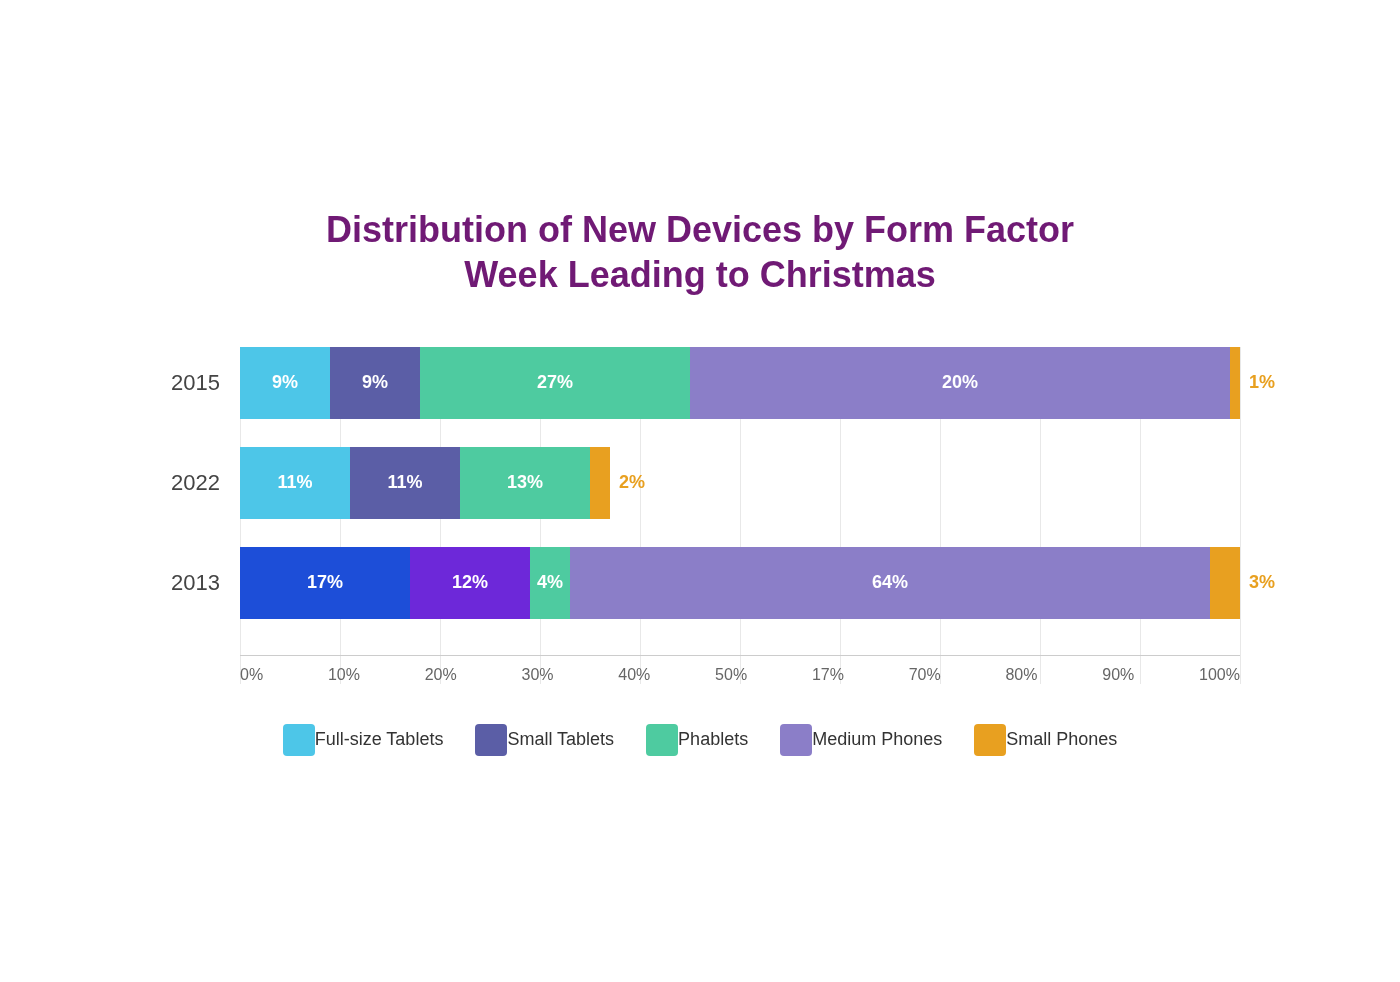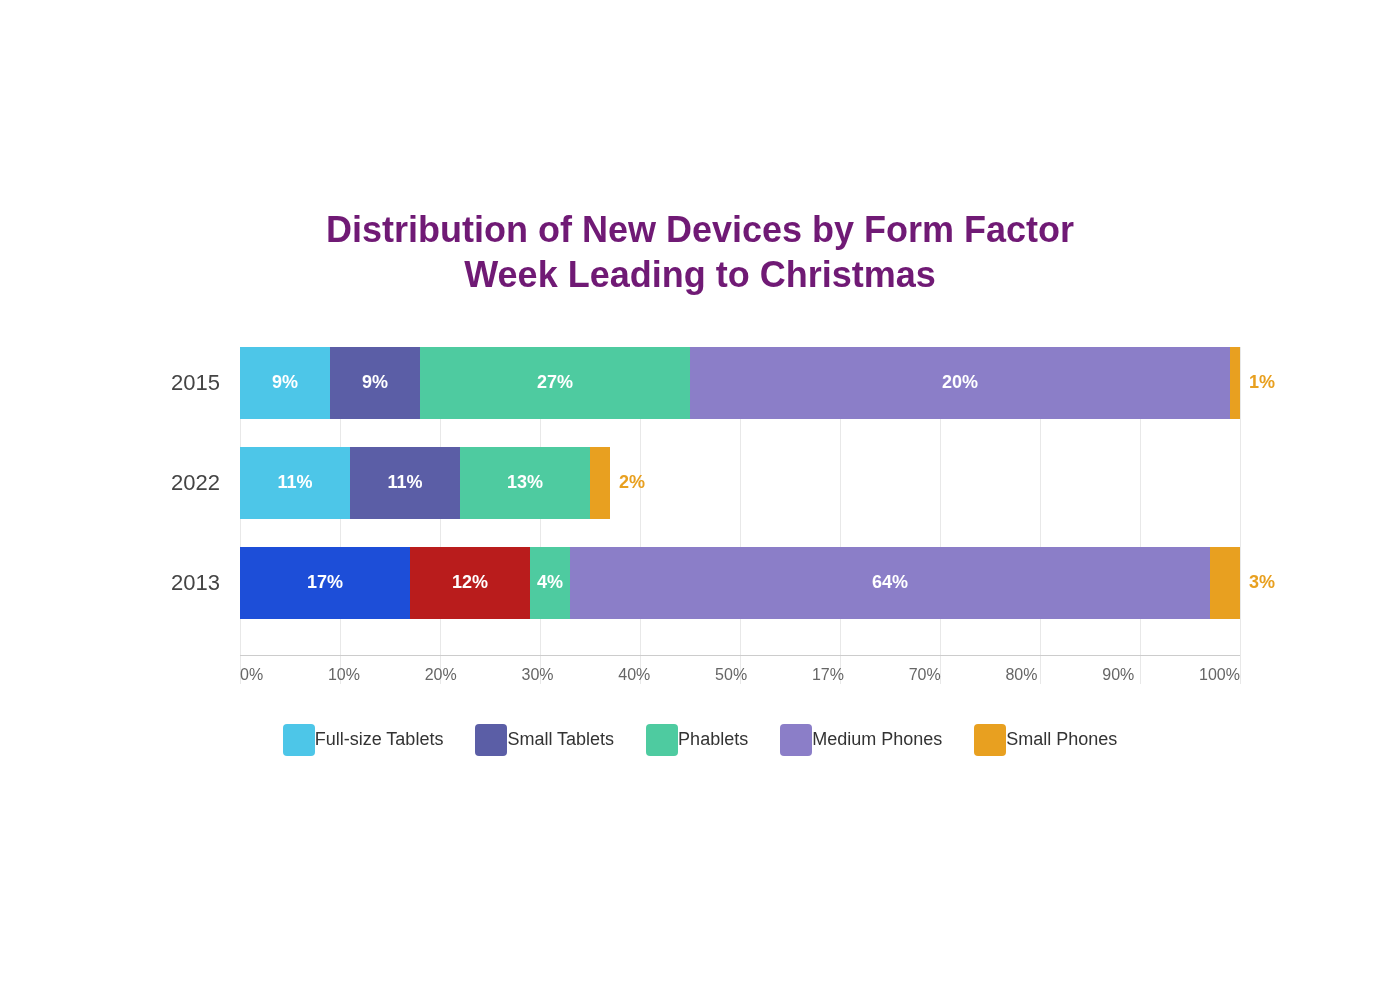--- a/index.html
+++ b/index.html
@@ -174,21 +174,21 @@
             <div class="bar-segment" style="width: 13%; background-color: rgb(78, 203, 160);">13%</div>
             <div class="bar-segment last-label" style="width: 2%; background-color: rgb(232, 160, 32);">
               <span class="outside-label">2%</span>
             </div>
           </div>
         </div>
         <div class="bar-row">
           <div class="bar-label">2013</div>
           <div class="bar-wrapper">
             <div class="bar-segment" style="width: 17%; background-color: #1d4ed8;">17%</div>
-            <div class="bar-segment" style="width: 12%; background-color: #b91c1c;">12%</div>
+            <div class="bar-segment" style="width: 12%; background-color: #6d28d9;">12%</div>
             <div class="bar-segment" style="width: 4%; background-color: rgb(78, 203, 160);">4%</div>
             <div class="bar-segment" style="width: 64%; background-color: rgb(139, 126, 200);">64%</div>
             <div class="bar-segment last-label" style="width: 3%; background-color: rgb(232, 160, 32);">
               <span class="outside-label">3%</span>
             </div>
           </div>
         </div>
       </div>
 
     <div class="axis-section">

